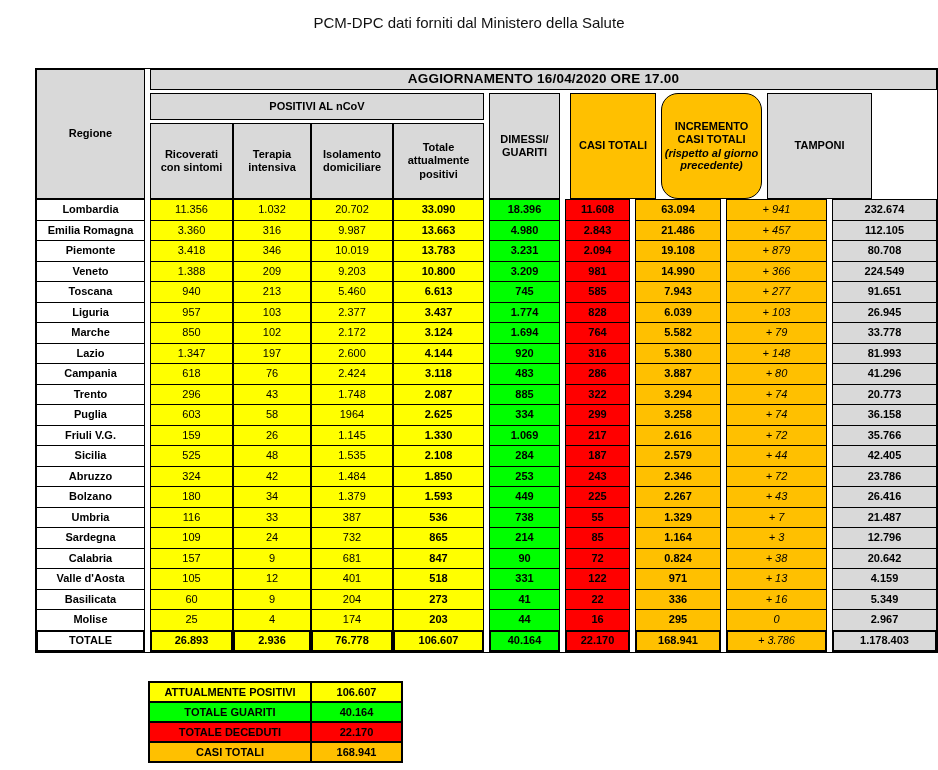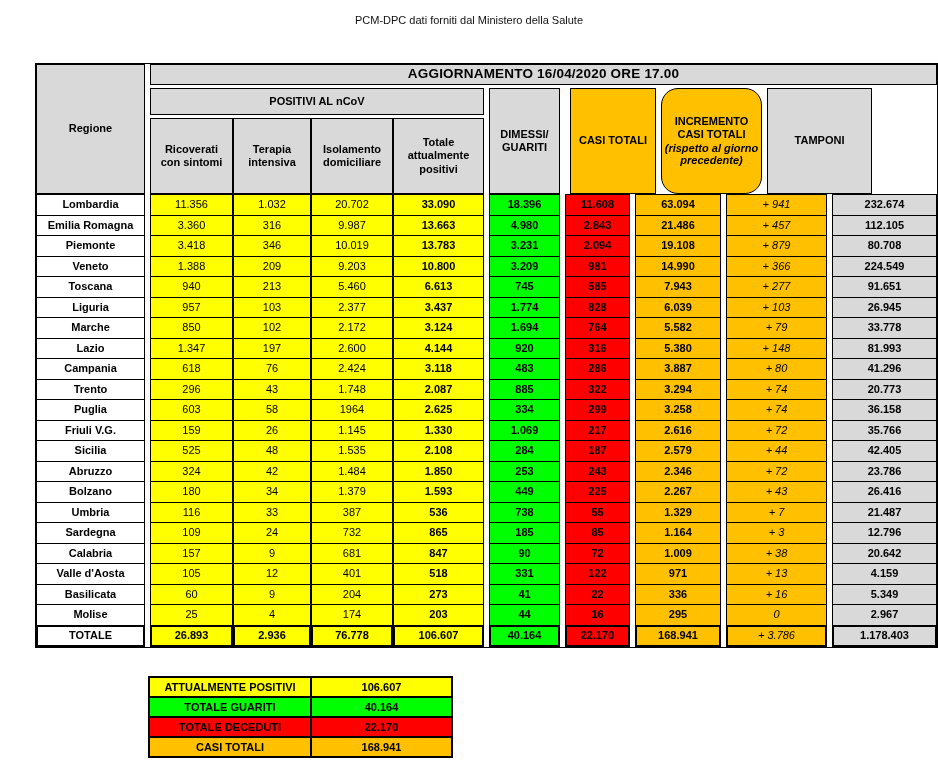--- a/index.html
+++ b/index.html
@@ -6,21 +6,21 @@
     --yellow:#FFFF00; --green:#00FF00; --red:#FF0000; --orange:#FFC000;
     --grey:#D9D9D9; --border:#000000;
   }
   *{margin:0;padding:0;box-sizing:border-box;}
   html,body{background:#fff;}
   body{
     width:938px;height:770px;overflow:hidden;
     font-family:"Liberation Sans",sans-serif;color:#000;
   }
   .page-title{
-    text-align:center;padding-top:14px;font-size:11px;color:#111;
+    text-align:center;padding-top:14px;font-size:15px;color:#111;
   }
   
   .table-wrap{
     margin:37px 0 0 35px;width:903px;border:1px solid var(--border);
     background:#fff;
   }
   .cell{
     border:1px solid var(--border);
     display:flex;align-items:center;justify-content:center;
     text-align:center;font-size:11px;line-height:1.22;
@@ -60,21 +60,21 @@
   .c-green{background:var(--green);}
   .c-red{background:var(--red);}
   .c-orange{background:var(--orange);}
   .c-grey{background:var(--grey);}
   .b{font-weight:bold;}
   .i{font-style:italic;}
   .row.total{height:22px;}
   .row.total .cell{border:2px solid var(--border);font-weight:bold;}
   .row.total .cell.i{font-weight:normal;}
   
-  .summary{margin:28px 0 0 148px;width:305px;border:1px solid var(--border);}
+  .summary{margin:28px 0 0 148px;width:255px;border:1px solid var(--border);}
   .srow{display:flex;height:20px;}
   .scell{
     border:1px solid var(--border);display:flex;align-items:center;justify-content:center;
     font-size:11px;font-weight:bold;text-align:center;
   }
   .slabel{width:162px;flex:none;}
   .svalue{flex:1;}
 </style>
 </head>
 <body>
@@ -404,21 +404,21 @@
         <div class="cell c-grey b w-tam">21.487</div>
       </div>
       <div class="row">
         <div class="cell c-region w-reg">Sardegna</div>
         <div class="gut"></div>
         <div class="cell c-yellow w-ric">109</div>
         <div class="cell c-yellow w-ter">24</div>
         <div class="cell c-yellow w-iso">732</div>
         <div class="cell c-yellow b w-tot">865</div>
         <div class="gut"></div>
-        <div class="cell c-green b w-dim">185</div>
+        <div class="cell c-green b w-dim">214</div>
         <div class="gut"></div>
         <div class="cell c-red b w-dec">85</div>
         <div class="gut"></div>
         <div class="cell c-orange b w-cas">1.164</div>
         <div class="gut"></div>
         <div class="cell c-orange i w-inc">+ 3</div>
         <div class="gut"></div>
         <div class="cell c-grey b w-tam">12.796</div>
       </div>
       <div class="row">
@@ -426,21 +426,21 @@
         <div class="gut"></div>
         <div class="cell c-yellow w-ric">157</div>
         <div class="cell c-yellow w-ter">9</div>
         <div class="cell c-yellow w-iso">681</div>
         <div class="cell c-yellow b w-tot">847</div>
         <div class="gut"></div>
         <div class="cell c-green b w-dim">90</div>
         <div class="gut"></div>
         <div class="cell c-red b w-dec">72</div>
         <div class="gut"></div>
-        <div class="cell c-orange b w-cas">1.009</div>
+        <div class="cell c-orange b w-cas">0.824</div>
         <div class="gut"></div>
         <div class="cell c-orange i w-inc">+ 38</div>
         <div class="gut"></div>
         <div class="cell c-grey b w-tam">20.642</div>
       </div>
       <div class="row">
         <div class="cell c-region w-reg">Valle d'Aosta</div>
         <div class="gut"></div>
         <div class="cell c-yellow w-ric">105</div>
         <div class="cell c-yellow w-ter">12</div>

